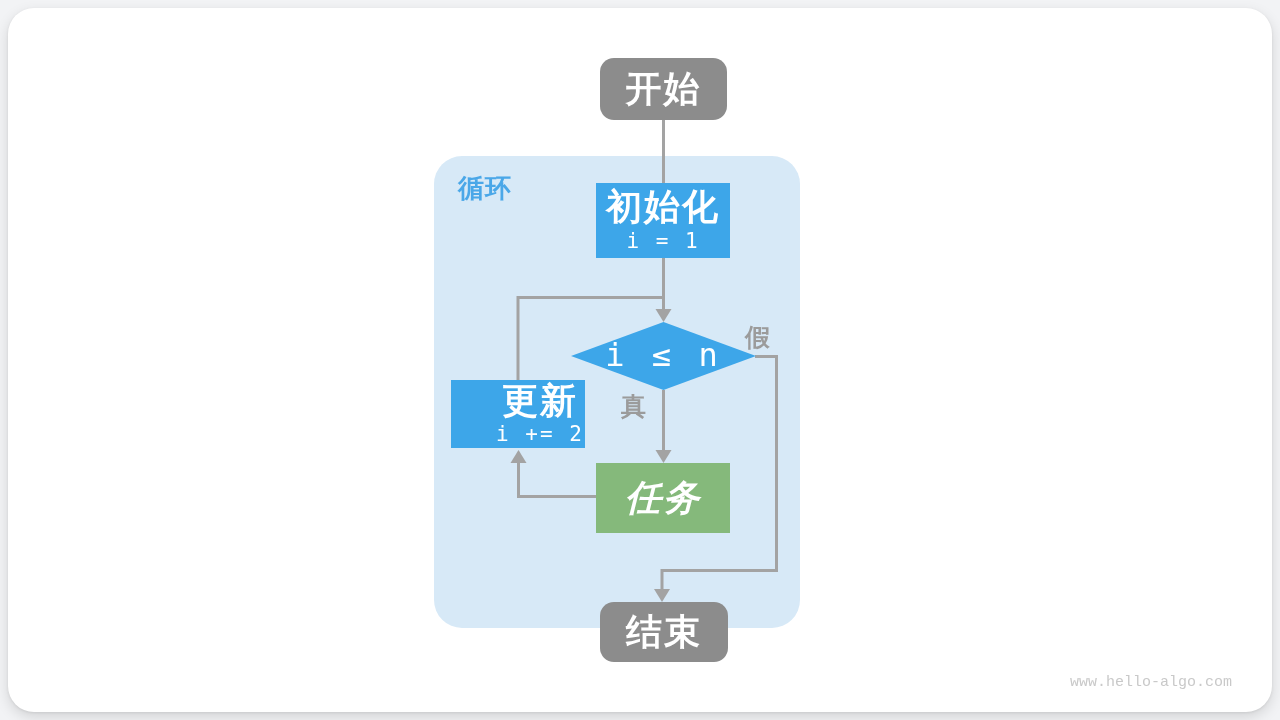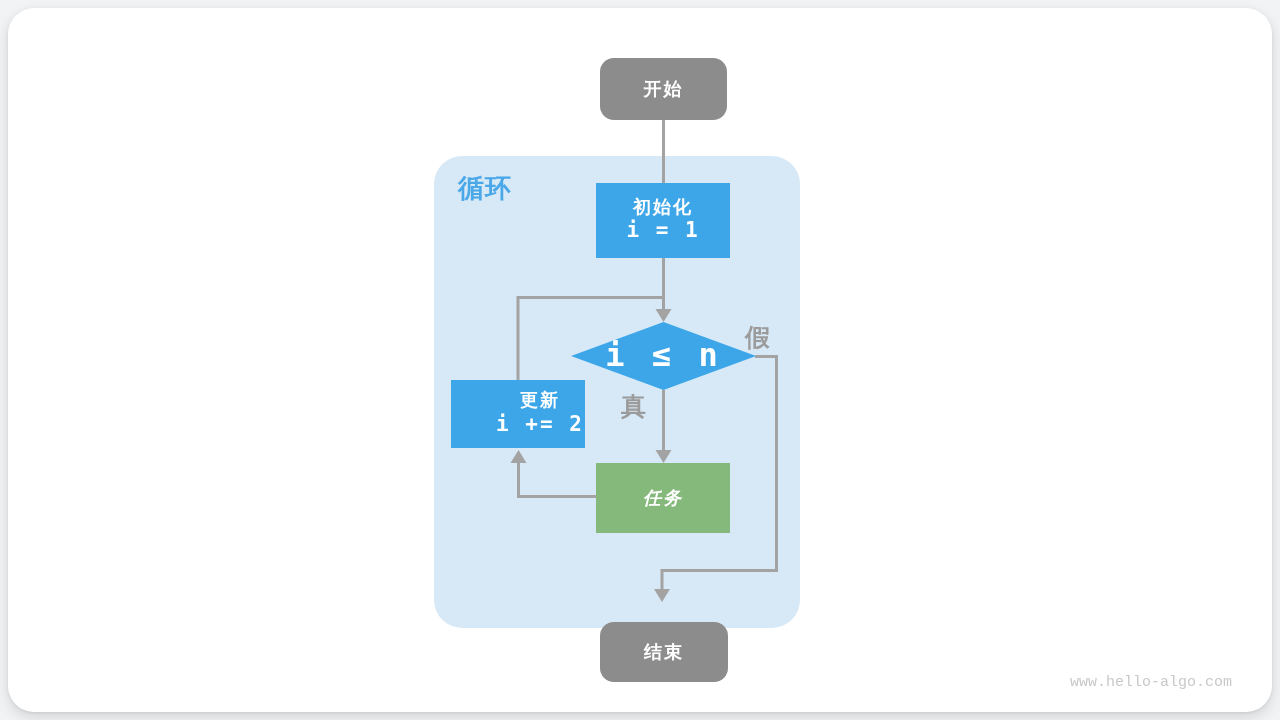--- a/index.html
+++ b/index.html
@@ -43,39 +43,39 @@
   .node {
     position: absolute;
     display: flex;
     flex-direction: column;
     align-items: center;
     justify-content: center;
     color: #ffffff;
     z-index: 3;
   }
   .node .title {
-    font-size: 18px;
+    font-size: 36px;
     font-weight: 700;
     letter-spacing: 2px;
     line-height: 1.15;
   }
   .node .code {
     font-family: "DejaVu Sans Mono", "Liberation Mono", monospace;
     font-size: 21px;
-    font-weight: 700;
+    font-weight: 400;
     letter-spacing: 2px;
     line-height: 1.3;
     text-align: center;
   }
   .terminal {
     background: var(--node-gray, #8c8c8c);
     border-radius: 14px;
   }
   .node-start { left: 592px; top: 50px; width: 127px; height: 62px; }
-  .node-end   { left: 592px; top: 614px; width: 128px; height: 60px; }
+  .node-end   { left: 592px; top: 594px; width: 128px; height: 60px; }
   .process { background: var(--node-blue, #3da6e9); }
   .node-init   { left: 588px; top: 175px; width: 134px; height: 75px; }
   .node-update { left: 443px; top: 372px; width: 134px; height: 68px; padding-left: 44px; }
   .node-task   { left: 588px; top: 455px; width: 134px; height: 70px; background: var(--node-green, #85b97b); font-style: italic; }
   .node-cond {
     left: 563px; top: 314px; width: 185px; height: 68px;
     background: var(--node-blue, #3da6e9);
     clip-path: polygon(50% 0, 100% 50%, 50% 100%, 0 50%);
   }
   .node-cond .code { font-size: 32px; letter-spacing: 4px; }

